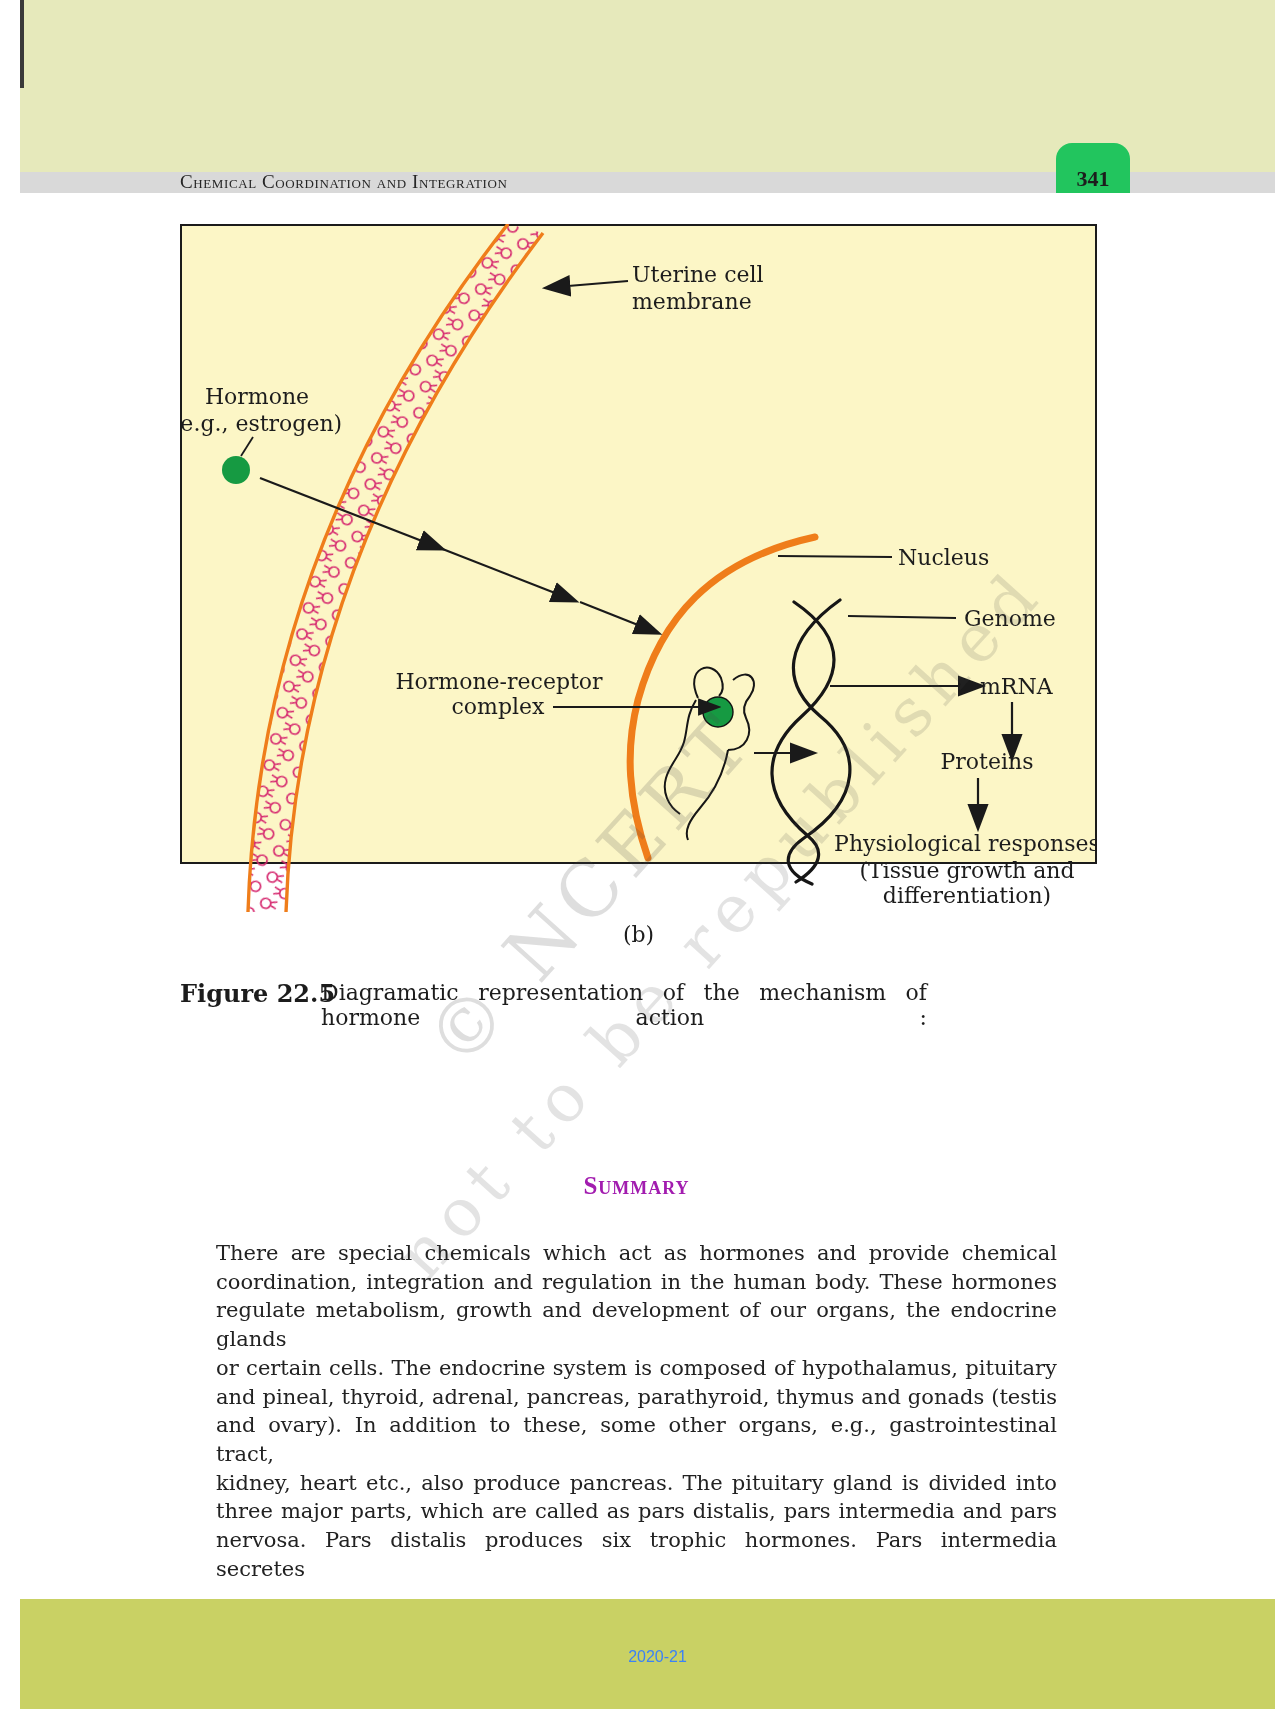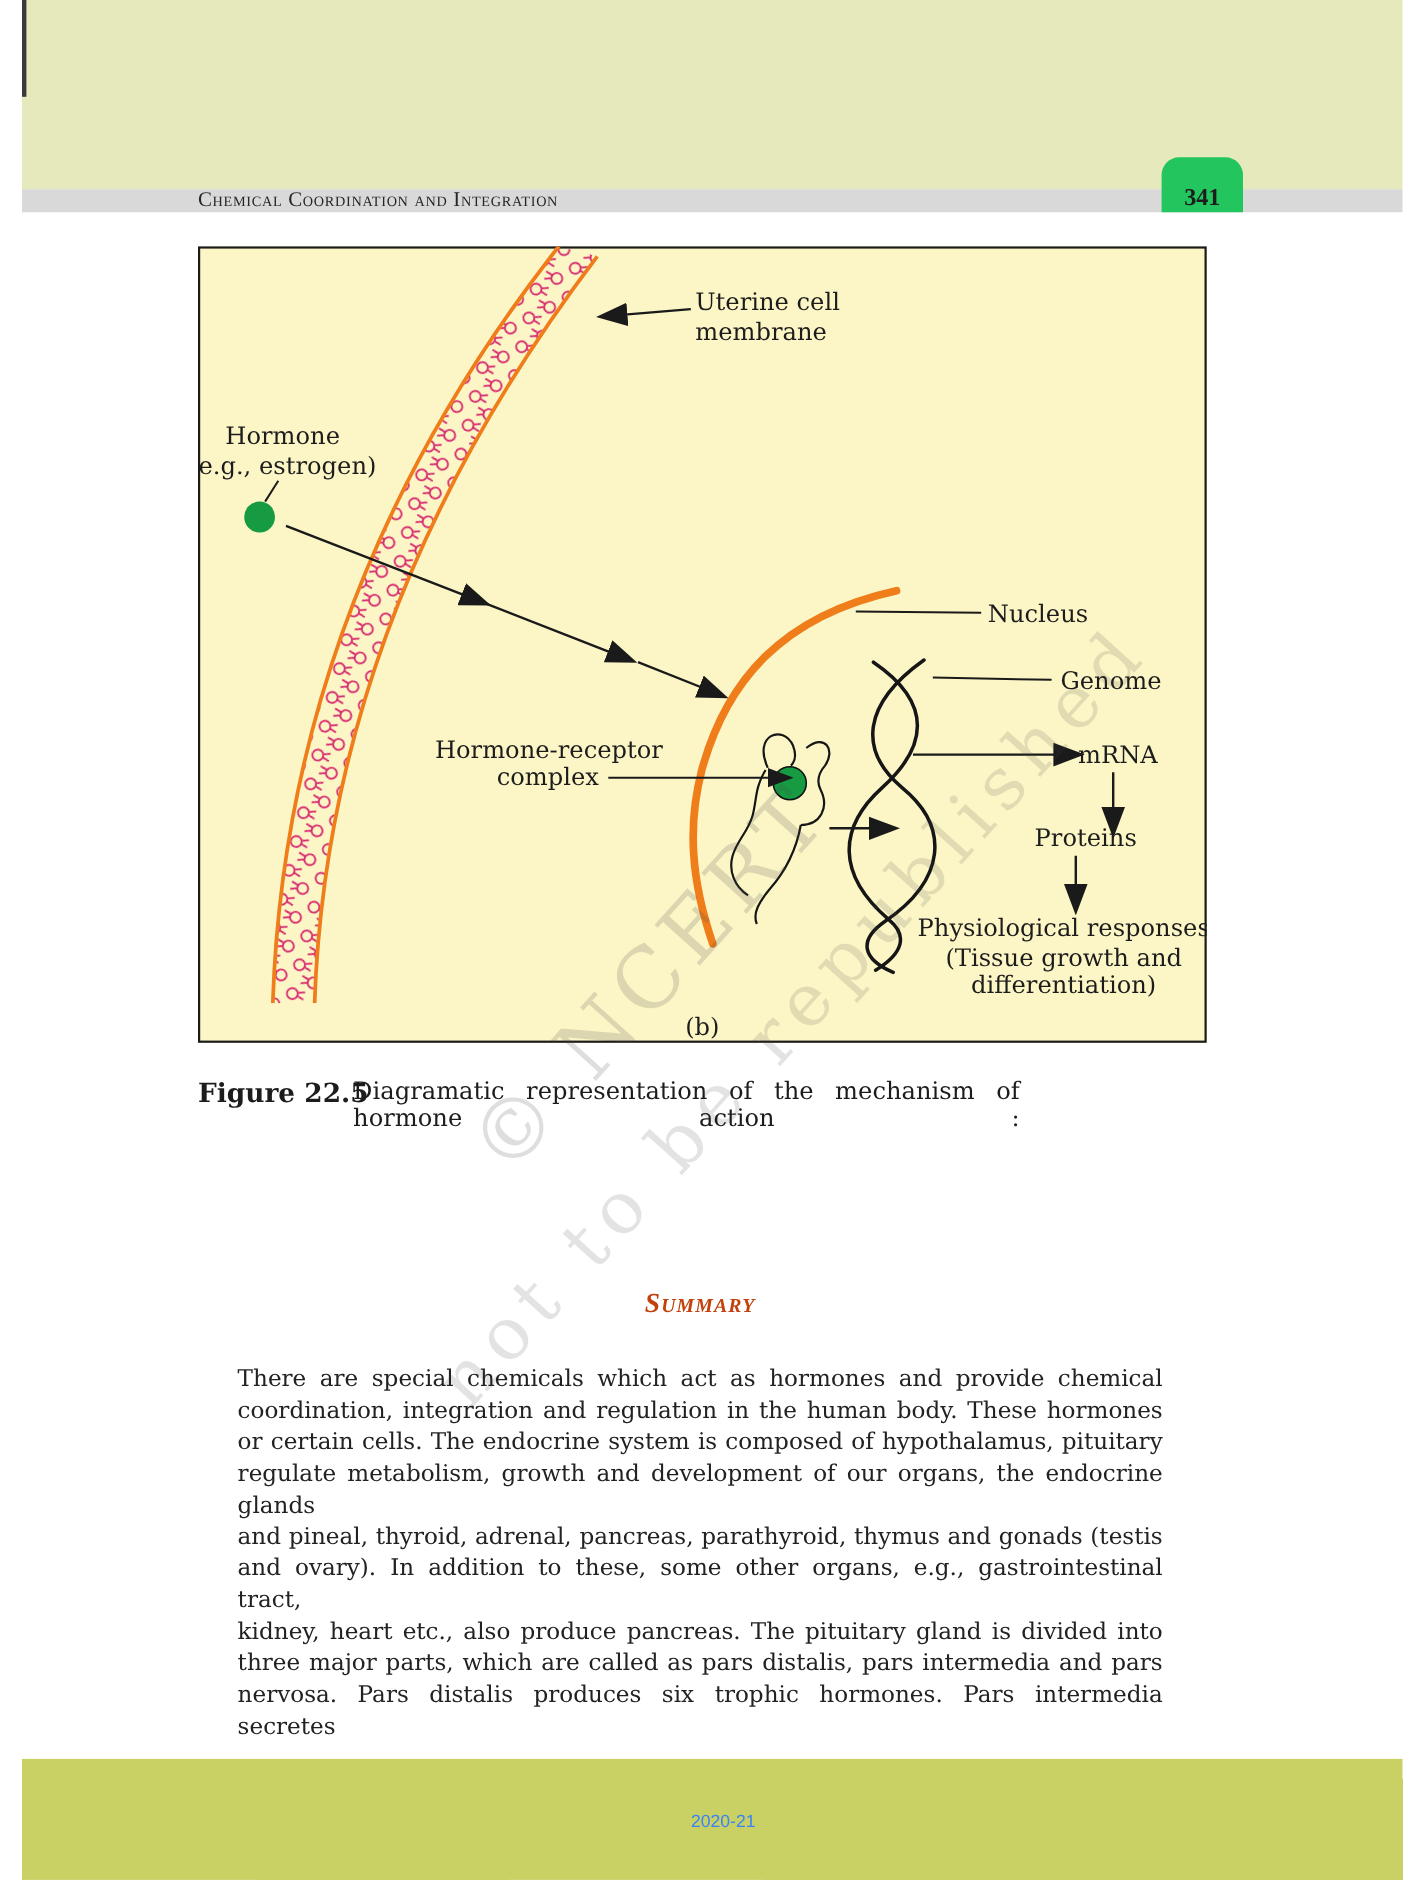--- a/index.html
+++ b/index.html
@@ -12,42 +12,42 @@
   .graybar{position:absolute;left:0;top:172px;width:1275px;height:21px;background:#d9d9d9;z-index:1;}
   .runhead{position:absolute;left:160px;top:170px;height:24px;line-height:24px;
            font-family:"Liberation Serif",serif;font-size:19px;font-variant:small-caps;
            letter-spacing:0.6px;color:#262626;z-index:2;}
   
   .tab{position:absolute;left:1036px;top:143px;width:74px;height:50px;background:#22c55e;
        border-radius:16px 16px 0 0;z-index:2;display:flex;align-items:flex-end;justify-content:center;}
   .tab span{font-family:"Liberation Serif",serif;font-weight:bold;font-size:22px;color:#1d1d1d;
        padding-bottom:1px;}
   
-  .figbox{position:absolute;left:160px;top:224px;width:917px;height:724px;background:#fcf6c6;
+  .figbox{position:absolute;left:160px;top:224px;width:917px;height:640px;background:#fcf6c6;
           border:2.5px solid #1b1b1b;box-sizing:border-box;z-index:2;}
   .figbox svg{position:absolute;left:-2.5px;top:-2.5px;}
   svg text{font-family:"DejaVu Serif",serif;font-size:22px;fill:#1c1c1c;}
   
   .wm{position:absolute;z-index:3;pointer-events:none;font-family:"DejaVu Serif",serif;
       text-align:center;white-space:nowrap;}
   .wm1{left:20px;top:845px;width:1100px;transform:rotate(-48deg);font-size:76px;
        letter-spacing:8px;color:rgba(70,70,70,0.18);}
   .wm2{left:150px;top:885px;width:1100px;transform:rotate(-48deg);font-size:66px;
        letter-spacing:10px;color:rgba(70,70,70,0.15);}
   
   .sublabel{position:absolute;left:160px;top:922px;width:917px;text-align:center;
             font-size:22px;z-index:4;}
   .cap-label{position:absolute;left:160px;top:979px;font-size:24px;font-weight:bold;z-index:4;}
   .cap1{position:absolute;left:301px;top:980px;width:606px;font-size:22px;
         text-align:justify;text-align-last:justify;z-index:4;}
   .cap2{position:absolute;left:301px;top:1008px;font-size:19.5px;white-space:pre;z-index:4;}
   
   .sumhead{position:absolute;left:196px;top:1172px;width:841px;text-align:center;z-index:4;
            font-family:"Liberation Serif",serif;font-variant:small-caps;font-weight:bold;
-           font-size:25px;letter-spacing:1px;color:#c2410c;font-style:italic;}
+           font-size:25px;letter-spacing:1px;color:#a21caf;}
   .bodywrap{position:absolute;left:196px;top:1239px;width:841px;z-index:4;}
   .bodyline{font-size:21px;line-height:28.7px;text-align:justify;text-align-last:justify;
             white-space:normal;color:#222;}
   
   .band-bottom{position:absolute;left:0;top:1599px;width:1275px;height:110px;background:#c9d164;z-index:0;}
   .edition{position:absolute;left:0;top:1648px;width:1275px;text-align:center;z-index:1;
            font-family:"Liberation Sans",sans-serif;font-size:16px;color:#3b82f6;}
 </style>
 </head>
 <body>
@@ -141,22 +141,22 @@
   <div class="sublabel">(b)</div>
 
   <div class="cap-label">Figure 22.5</div>
   <div class="cap1">Diagramatic representation of the mechanism of hormone action :</div>
 
   <div class="sumhead">Summary</div>
 
   <div class="bodywrap">
     <div class="bodyline">There are special chemicals which act as hormones and provide chemical</div>
     <div class="bodyline">coordination, integration and regulation in the human body. These hormones</div>
+    <div class="bodyline">regulate metabolism, growth and development of our organs, the endocrine glands</div>
     <div class="bodyline">or certain cells. The endocrine system is composed of hypothalamus, pituitary</div>
-    <div class="bodyline">regulate metabolism, growth and development of our organs, the endocrine glands</div>
     <div class="bodyline">and pineal, thyroid, adrenal, pancreas, parathyroid, thymus and gonads (testis</div>
     <div class="bodyline">and ovary). In addition to these, some other organs, e.g., gastrointestinal tract,</div>
     <div class="bodyline">kidney, heart etc., also produce pancreas. The pituitary gland is divided into</div>
     <div class="bodyline">three major parts, which are called as  pars distalis, pars intermedia and pars</div>
     <div class="bodyline">nervosa. Pars distalis produces six trophic hormones. Pars intermedia secretes</div>
   </div>
 
   <div class="band-bottom"></div>
   <div class="edition">2020-21</div>
 

